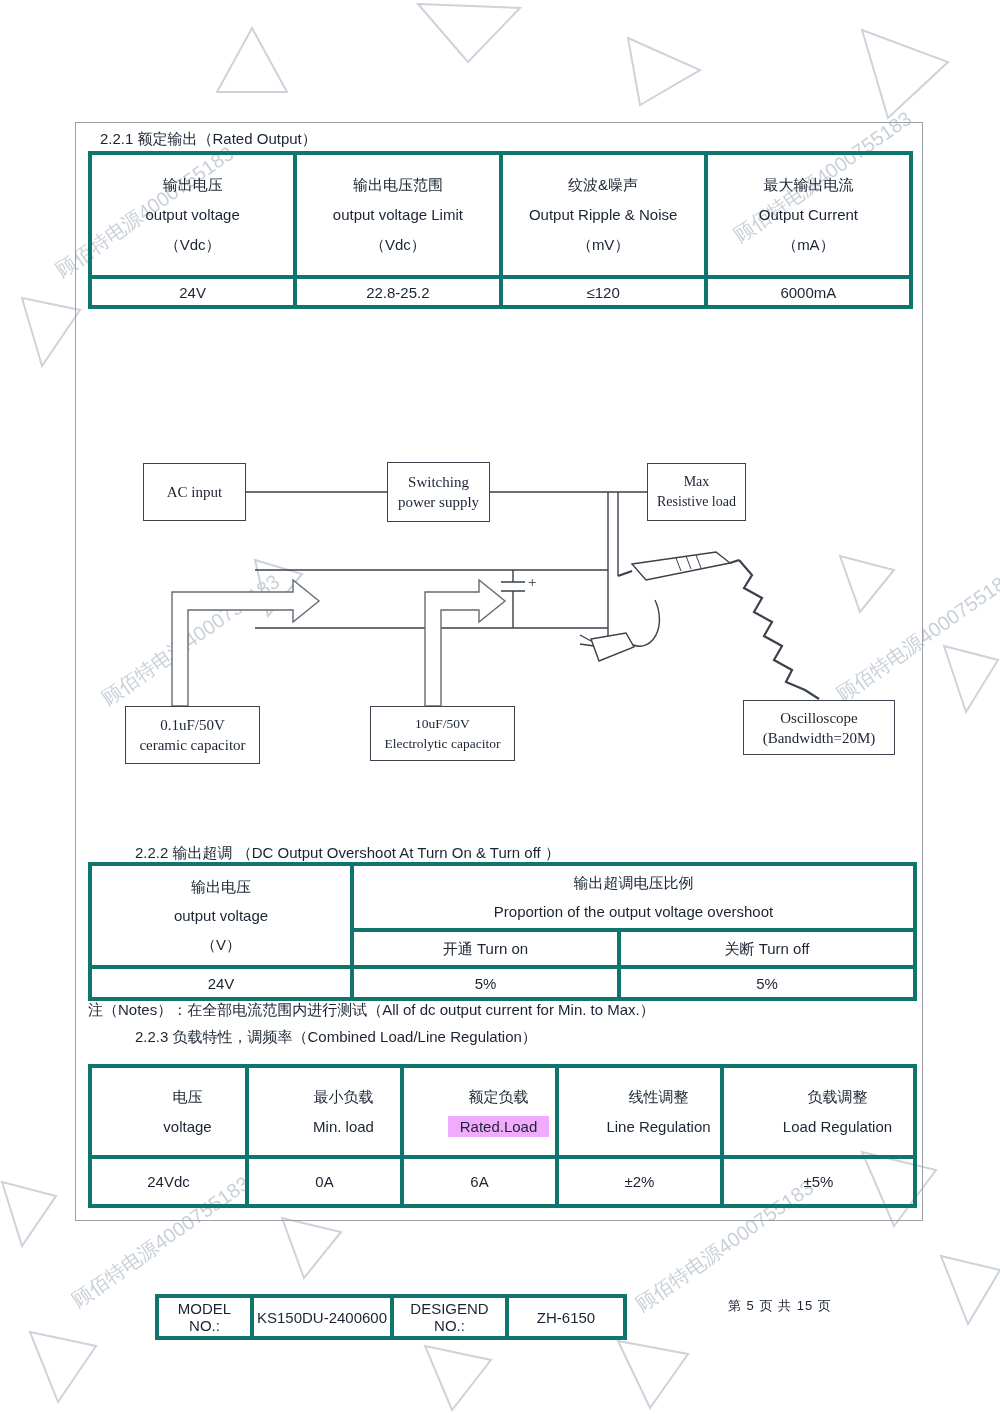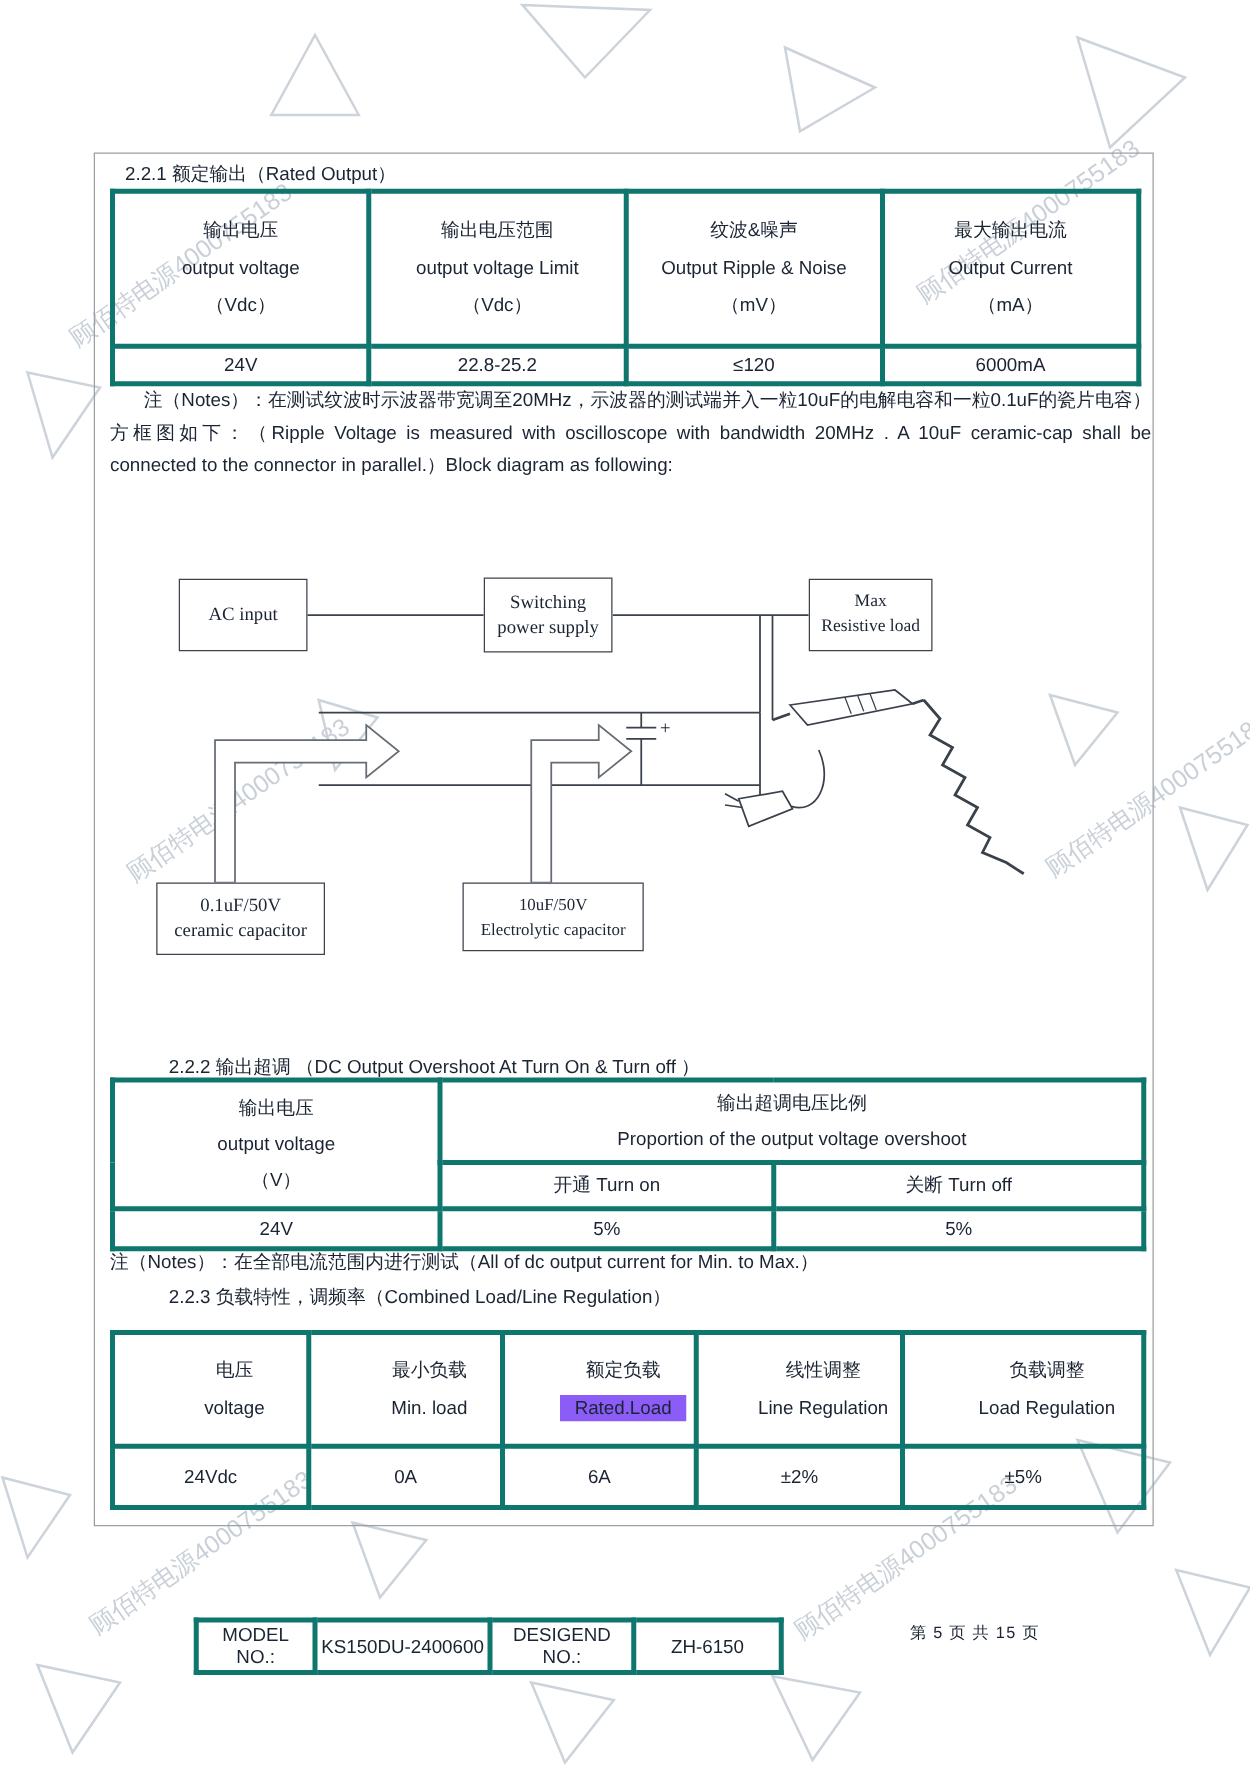--- a/index.html
+++ b/index.html
@@ -15,21 +15,21 @@
   table.spec td { border:4px solid #0f766e; text-align:center; vertical-align:middle;
                   font-size:15px; padding:2px; background:transparent; }
   .t1 .hdr td { height:124px; line-height:30px; }
   .t1 .data td { height:30px; }
   .t2 td { line-height:29px; }
   .t2 .big { height:62px; }
   .t2 .sub td { height:31px; }
   .t2 .data td { height:32px; line-height:normal; }
   .t3 .hdr3 td { height:91px; line-height:30px;padding-left:40px; }
   .t3 .data3 td { height:49px; line-height:normal; }
-  .hl { background:#8b5cf6; padding:2px 12px; }
+  .hl { background:#f0abfc; padding:2px 12px; }
   .note { font-size:15px; line-height:26px; text-align:justify; z-index:2; }
   .note1 { text-indent:27px; }
   .diagram { position:absolute; left:75px; top:430px; width:848px; height:390px; z-index:1; }
   .dsvg { position:absolute; left:0; top:0; }
   .dbox { position:absolute; border:1.4px solid #3c434c; background:#fff;
           display:flex; flex-direction:column; align-items:center; justify-content:center;
           font-family:"Liberation Serif", serif; font-size:15px; line-height:20px;
           text-align:center; z-index:2; }
   .dbox.small { font-size:13.5px; }
   .tf td { font-size:13px; height:24px; padding:2px 4px; border:1px solid #9aa0a6; }
@@ -104,21 +104,20 @@
       </tr>
       <tr class="data">
         <td>24V</td>
         <td>22.8-25.2</td>
         <td>≤120</td>
         <td>6000mA</td>
       </tr>
     </tbody>
   </table>
 
-  <p class="abs note note1" style="left:88px; top:308px; width:833px;">注（Notes）：在测试纹波时示波器带宽调至20MHz，示波器的测试端并入一粒10uF的电解电容和一粒0.1uF的瓷片电容）方框图如下：（Ripple Voltage is measured with oscilloscope with bandwidth 20MHz . A 10uF ceramic-cap shall be connected to the connector in parallel.）Block diagram as following:</p>
 
   <div class="diagram">
     <svg class="dsvg" width="848" height="390" viewBox="0 0 848 390">
 
       <g stroke="#3a414b" stroke-width="1.4" fill="none">
         <path d="M158,62 H312"></path>
         <path d="M415,62 H572"></path>
         <path d="M533,62 V140"></path>
         <path d="M543,62 V146"></path>
         <path d="M180,140 H533"></path>
@@ -158,20 +157,24 @@
       <div>Resistive load</div>
     </div>
     <div class="dbox" style="left:50px; top:276px; width:135px; height:58px;">
       <div>0.1uF/50V</div>
       <div>ceramic capacitor</div>
     </div>
     <div class="dbox small" style="left:295px; top:276px; width:145px; height:55px;">
       <div>10uF/50V</div>
       <div>Electrolytic capacitor</div>
     </div>
+    <div class="dbox" style="left:668px; top:270px; width:152px; height:55px;">
+      <div>Oscilloscope</div>
+      <div>(Bandwidth=20M)</div>
+    </div>
   </div>
 
   <div class="abs heading" style="left:135px; top:844px;">2.2.2  输出超调 （DC Output Overshoot At Turn On &amp; Turn off ）</div>
 
   <table class="spec t2 abs" style="left:88px; top:862px; width:825px;">
     <colgroup>
         <col style="width:262px">
         <col style="width:267px">
         <col style="width:296px">
       </colgroup>

